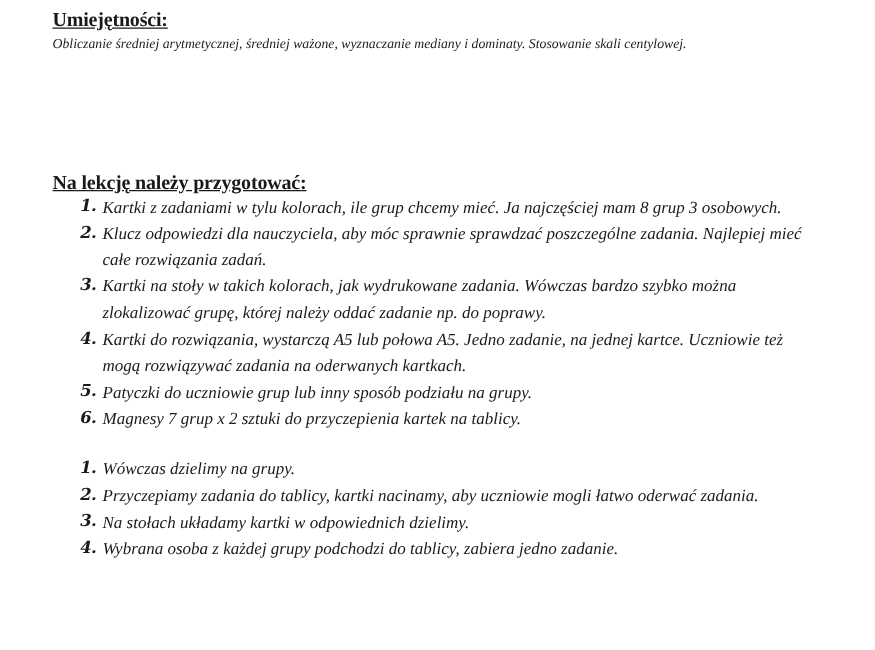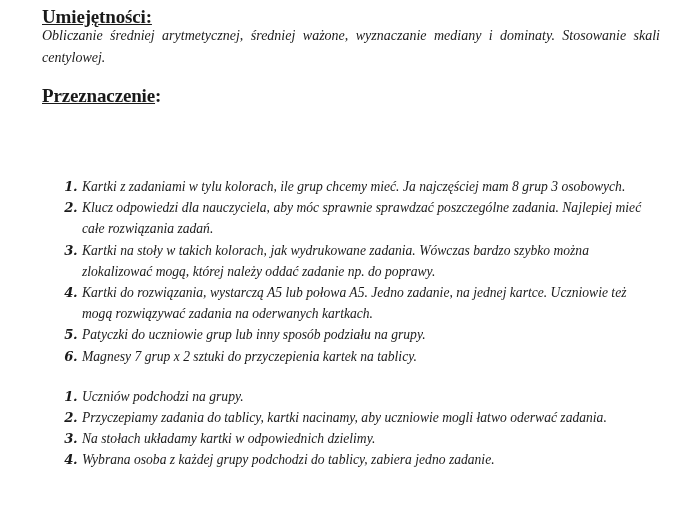--- a/index.html
+++ b/index.html
@@ -17,35 +17,35 @@
   .page {
     position: relative;
     width: 700px;
     height: 520px;
     box-sizing: border-box;
     padding: 8px 40px 0 42px;
   }
   .heading {
     font-weight: bold;
     font-style: normal;
-    font-size: 19px;
+    font-size: 16px;
     line-height: 17px;
     letter-spacing: -0.15px;
     margin: 0;
   }
   .heading .u {
     text-decoration: underline;
     text-underline-offset: 1px;
   }
   .heading .nou {
     text-decoration: none;
   }
   p.body-para {
     font-style: italic;
-    font-size: 14px;
+    font-size: 11px;
     line-height: 21.5px;
     text-align: justify;
     margin: 0;
     padding: 0;
   }
   .gap-sm { height: 13px; }
   .gap-md { height: 19px; }
   .gap-lg { height: 40px; }
 
   ol.doclist {
@@ -84,40 +84,40 @@
 <div class="page">
 
   <div>
     <div class="heading"><span class="u">Umiejętności:</span><span class="nou"></span></div>
     <p class="body-para">Obliczanie średniej arytmetycznej, średniej ważone, wyznaczanie mediany i dominaty. Stosowanie skali centylowej.</p>
   </div>
 
   <div class="gap-md"></div>
 
   <div>
-    <div class="heading"><span class="u">Przeznaczenie</span><span class="nou">:</span></div>
     <div class="gap-sm"></div>
   </div>
 
   <div class="gap-lg"></div>
   <div class="gap-md"></div>
 
   <div>
+    <div class="heading"><span class="u">Na lekcję należy przygotować:</span><span class="nou"></span></div>
     <ol class="doclist">
       <li>
           <span class="num">1.</span>
           <span class="txt">Kartki z zadaniami w tylu kolorach, ile grup chcemy mieć. Ja najczęściej mam 8 grup 3 osobowych.</span>
         </li>
       <li>
           <span class="num">2.</span>
           <span class="txt">Klucz odpowiedzi dla nauczyciela, aby móc sprawnie sprawdzać  poszczególne zadania. Najlepiej mieć całe rozwiązania zadań.</span>
         </li>
       <li>
           <span class="num">3.</span>
-          <span class="txt">Kartki na stoły w takich kolorach, jak wydrukowane zadania. Wówczas bardzo szybko można zlokalizować mogą, której należy oddać zadanie np. do poprawy.</span>
+          <span class="txt">Kartki na stoły w takich kolorach, jak wydrukowane zadania. Wówczas bardzo szybko można zlokalizować grupę, której należy oddać zadanie np. do poprawy.</span>
         </li>
       <li>
           <span class="num">4.</span>
           <span class="txt">Kartki do rozwiązania, wystarczą A5 lub połowa A5. Jedno zadanie, na jednej kartce. Uczniowie też mogą rozwiązywać zadania na oderwanych kartkach.</span>
         </li>
       <li>
           <span class="num">5.</span>
           <span class="txt">Patyczki do uczniowie grup lub inny sposób podziału na grupy.</span>
         </li>
       <li>
@@ -126,21 +126,21 @@
         </li>
     </ol>
   </div>
 
   <div class="gap-md"></div>
 
   <div>
     <ol class="doclist">
       <li>
           <span class="num">1.</span>
-          <span class="txt">Uczniów podchodzi na grupy.</span>
+          <span class="txt">Wówczas dzielimy na grupy.</span>
         </li>
       <li>
           <span class="num">2.</span>
           <span class="txt">Przyczepiamy zadania do tablicy, kartki nacinamy, aby uczniowie mogli łatwo oderwać zadania.</span>
         </li>
       <li>
           <span class="num">3.</span>
           <span class="txt">Na stołach układamy kartki w odpowiednich dzielimy.</span>
         </li>
       <li>

